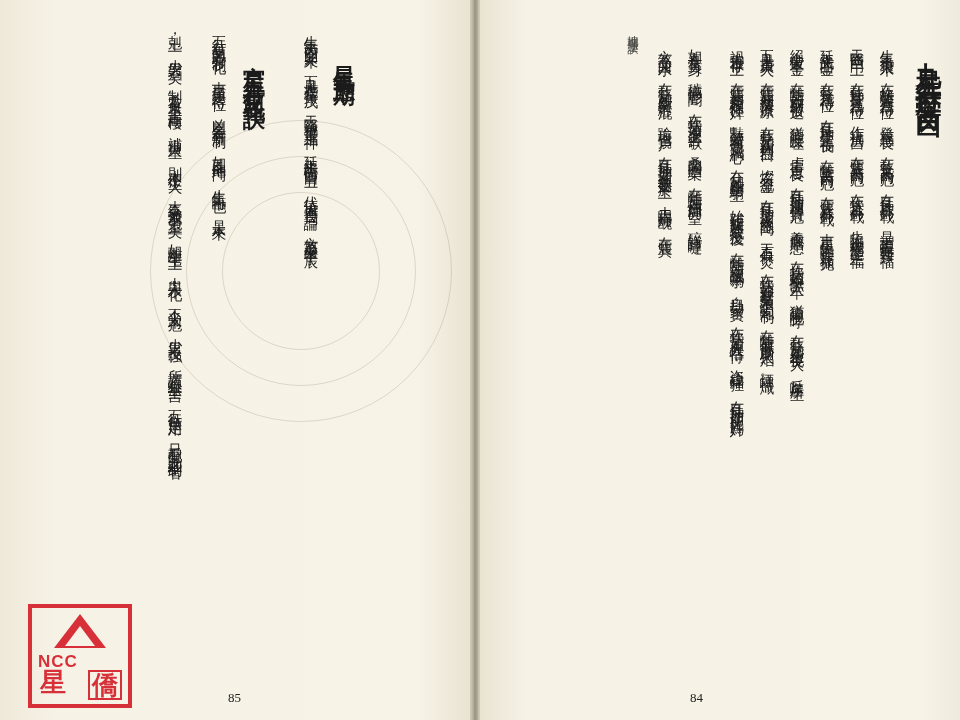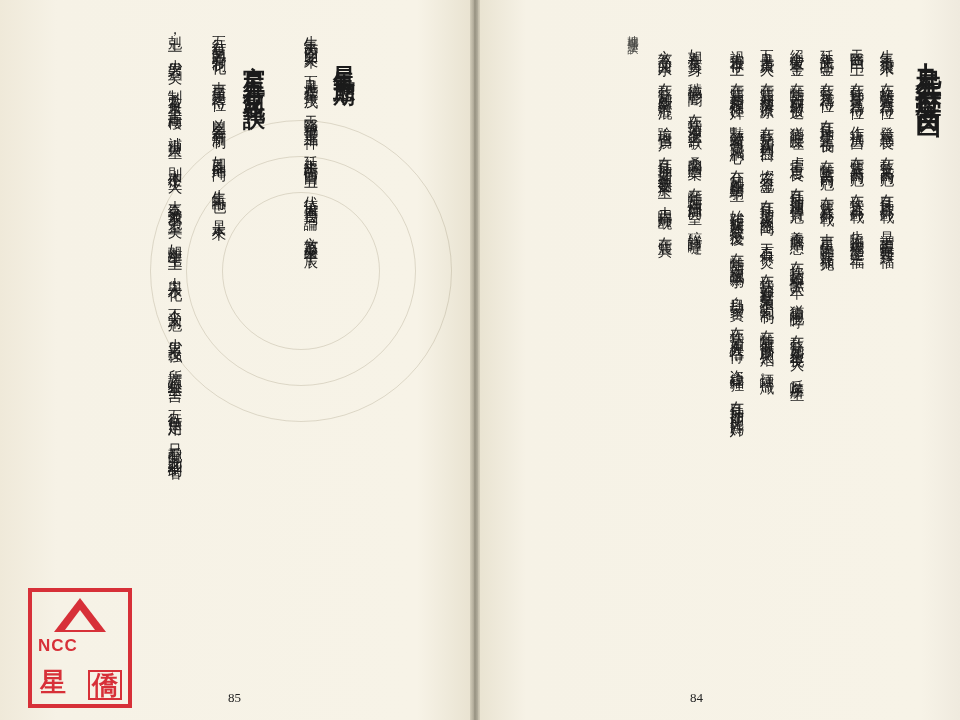--- a/index.html
+++ b/index.html
@@ -79,21 +79,21 @@
     font-size: 13px;
     color: #222;
   }
 
   
   #stamp {
     position: absolute;
     left: 28px;
     bottom: 12px;
     width: 104px;
-    height: 120px;
+    height: 104px;
     border: 4px solid #d5202a;
     box-sizing: border-box;
     opacity: .92;
   }
   #stamp .tri {
     position: absolute;
     left: 50%;
     top: 6px;
     transform: translateX(-50%);
     width: 0; height: 0;

